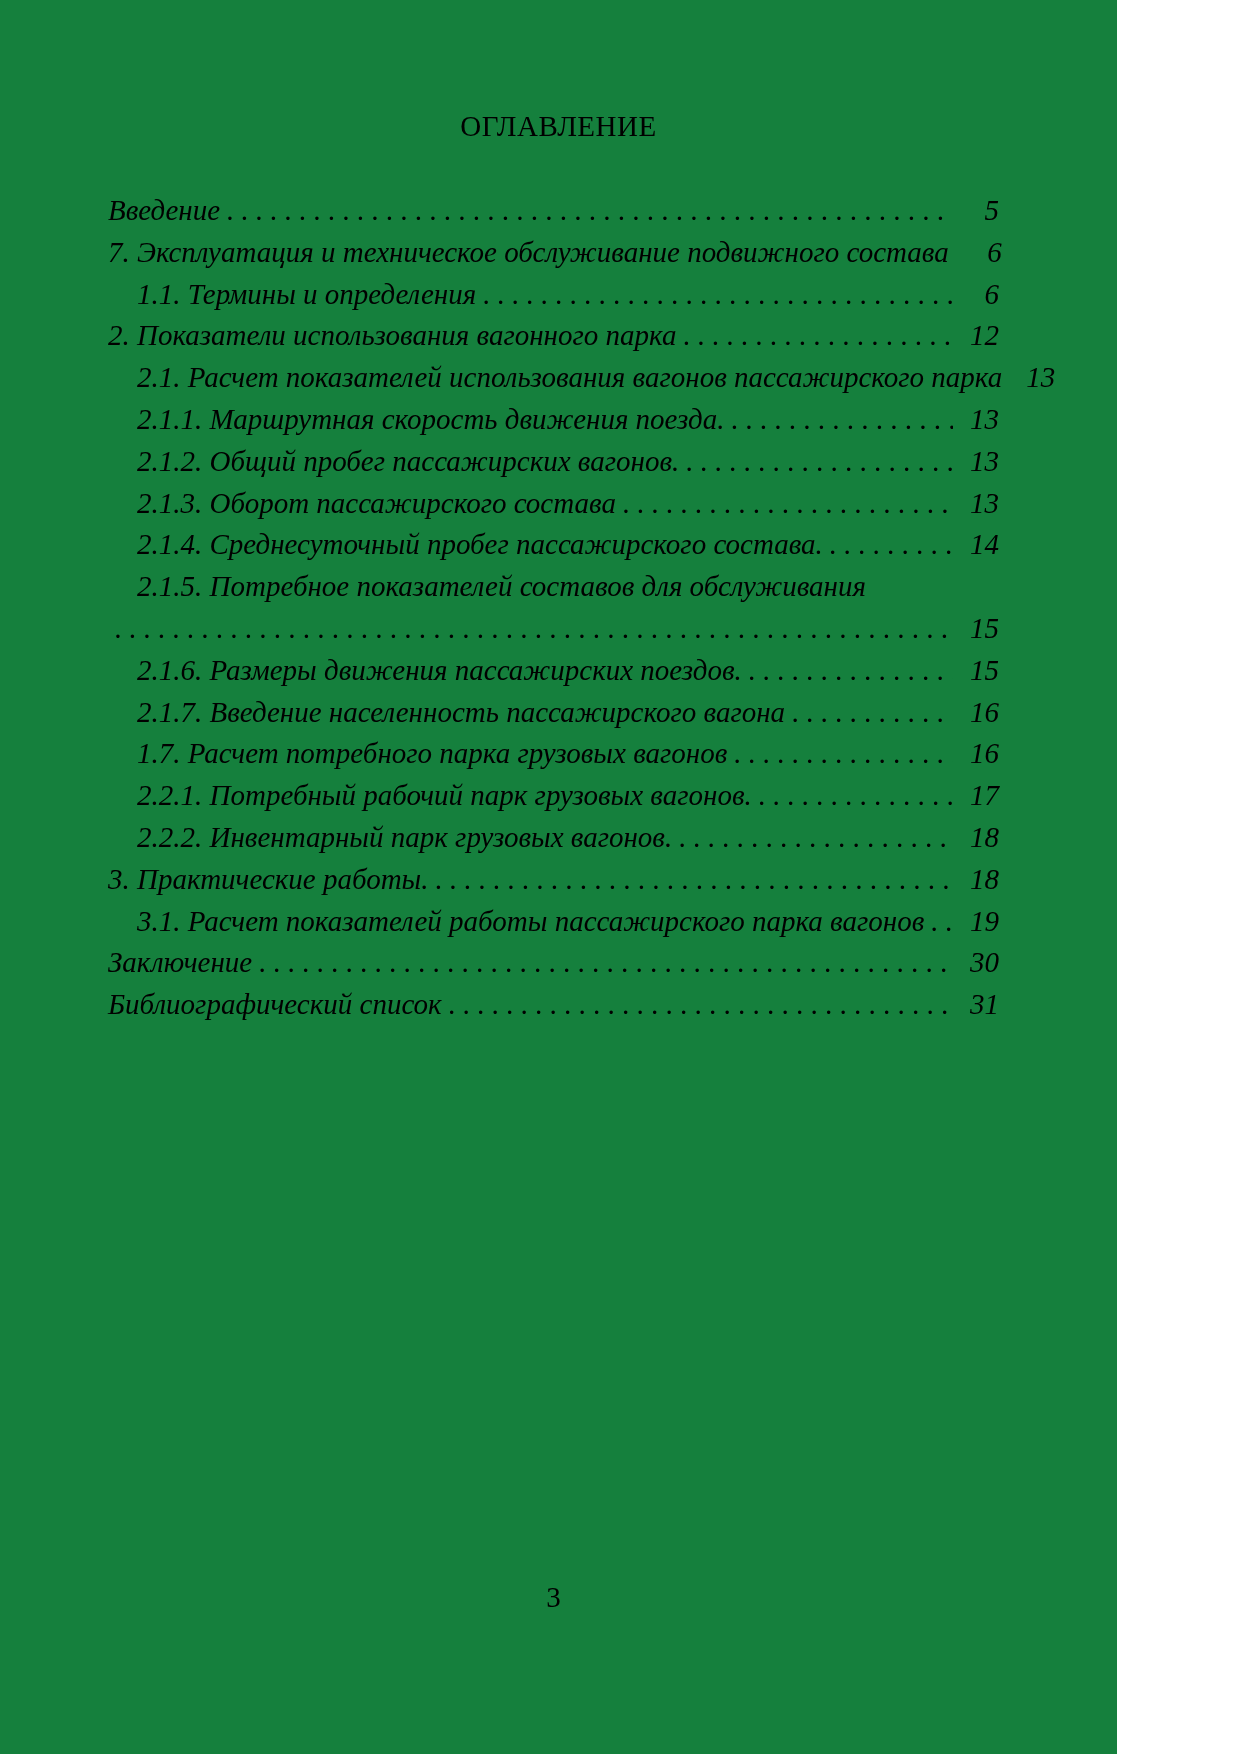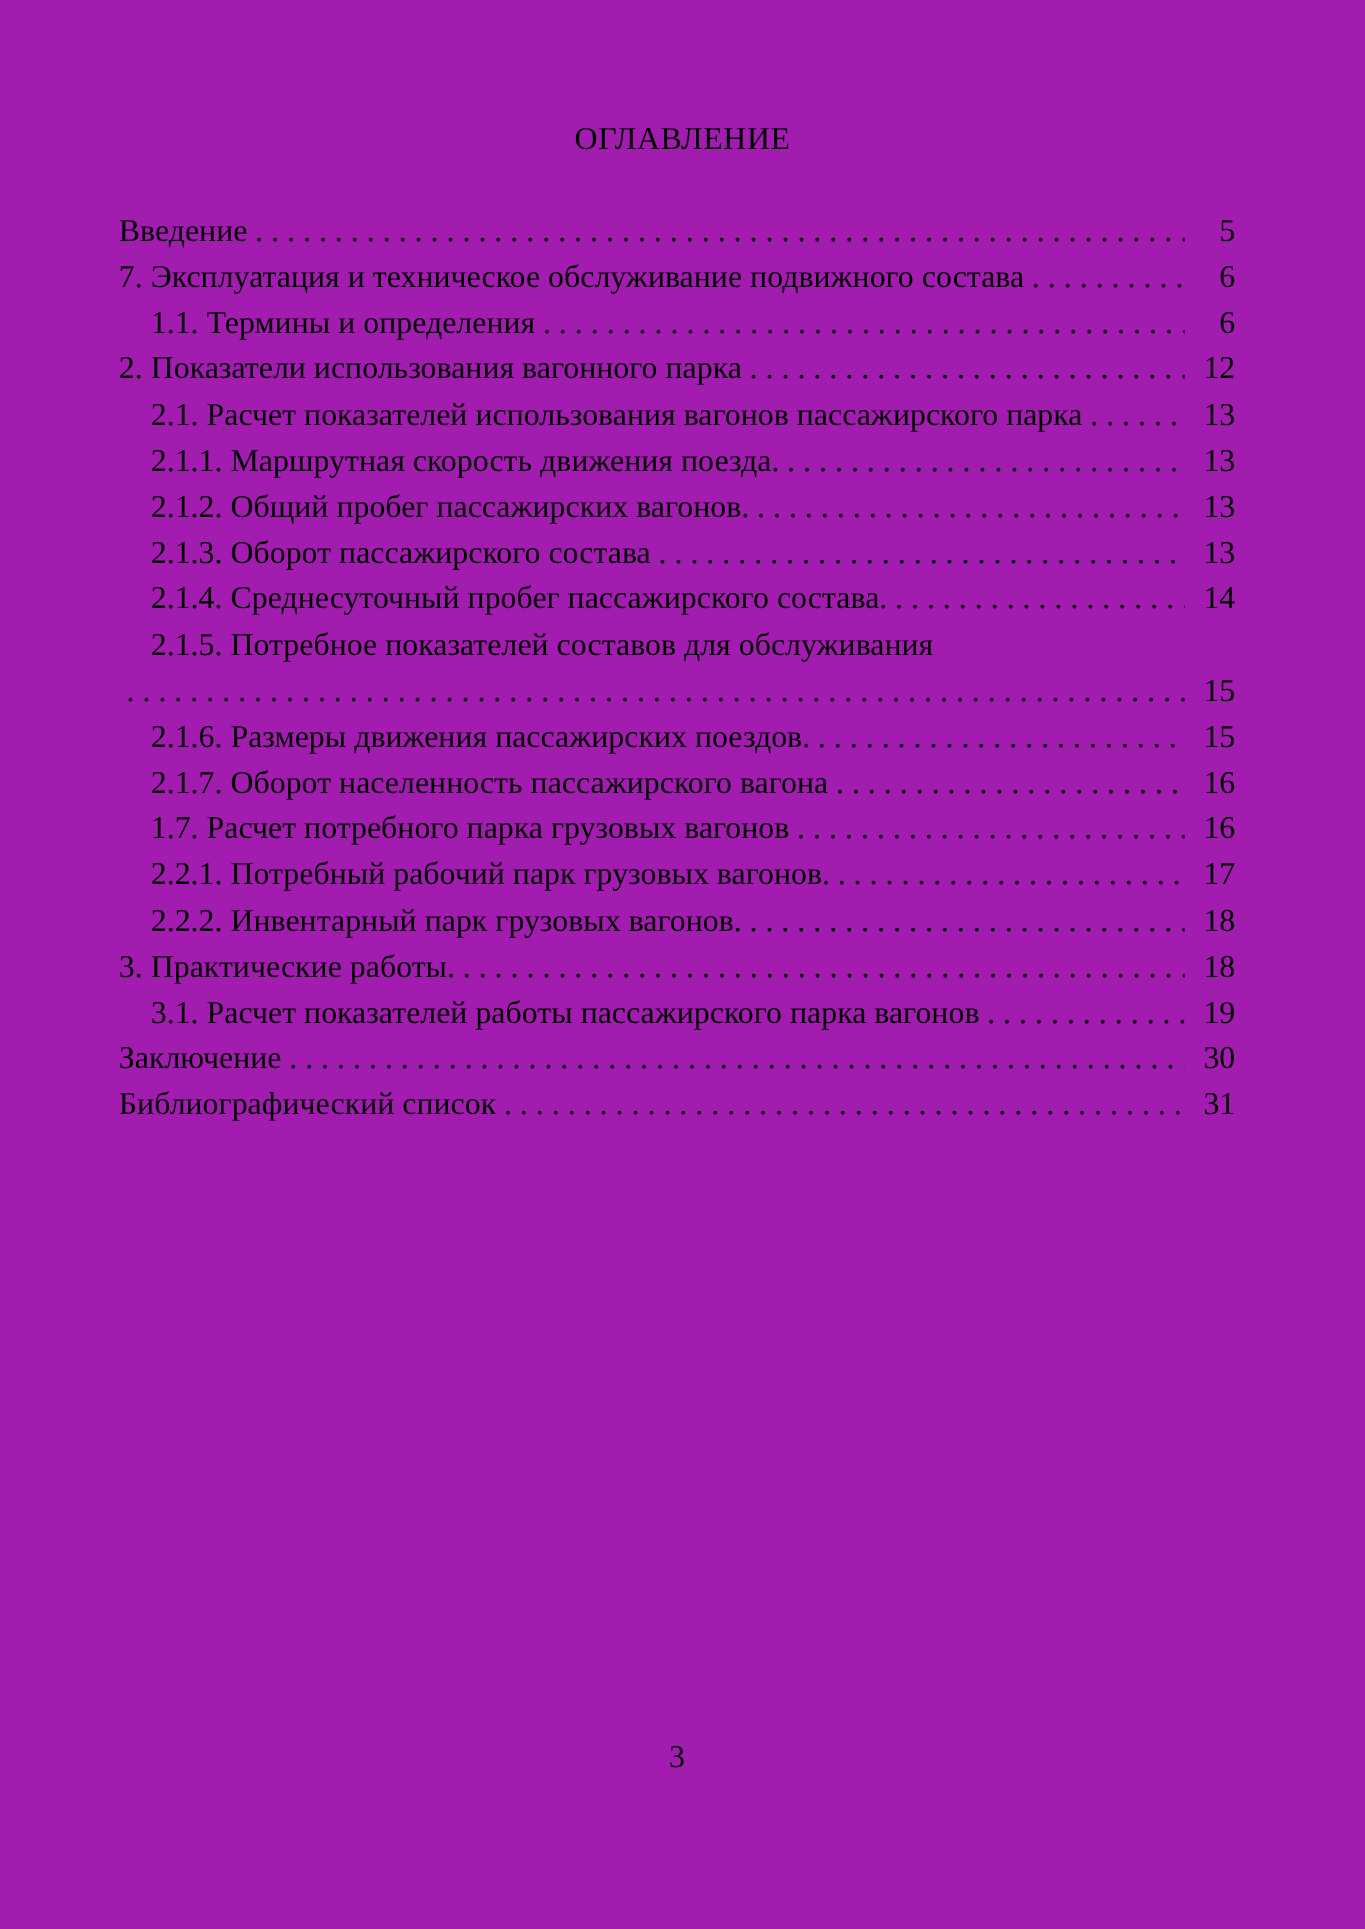--- a/index.html
+++ b/index.html
@@ -2,23 +2,23 @@
 <html lang="ru"><head>
 <meta charset="utf-8">
 <style>
   html, body {
     margin: 0;
     padding: 0;
     background: #ffffff;
   }
   .page {
     position: relative;
-    width: 1241px;
+    width: 1117px;
     height: 1754px;
-    background: #a21caf;
+    background: #15803d;
     color: #000000;
     font-family: "Liberation Serif", "DejaVu Serif", serif;
     font-size: 29px;
     line-height: 41.8px;
     overflow: hidden;
   }
   .doc-title {
     position: absolute;
     top: 106px;
     left: 0;
@@ -32,20 +32,21 @@
     position: absolute;
     top: 190px;
     left: 108px;
     right: 118px;
   }
   .toc-row {
     display: flex;
     align-items: center;
     height: 41.8px;
     white-space: nowrap;
+    font-style: italic;
   }
   .toc-row.indent {
     padding-left: 29px;
   }
   .toc-row .label {
     flex: none;
   }
   .toc-row .dots {
     flex: 1 1 auto;
     overflow: hidden;
@@ -148,21 +149,21 @@
     <span class="pageno">15</span>
   </div>
 
   <div class="toc-row indent">
     <span class="label">2.1.6. Размеры движения пассажирских поездов.</span>
     <span class="dots"></span>
     <span class="pageno">15</span>
   </div>
 
   <div class="toc-row indent">
-    <span class="label">2.1.7. Оборот населенность пассажирского вагона</span>
+    <span class="label">2.1.7. Введение населенность пассажирского вагона</span>
     <span class="dots"></span>
     <span class="pageno">16</span>
   </div>
 
   <div class="toc-row indent">
     <span class="label">1.7. Расчет потребного парка грузовых вагонов</span>
     <span class="dots"></span>
     <span class="pageno">16</span>
   </div>
 

